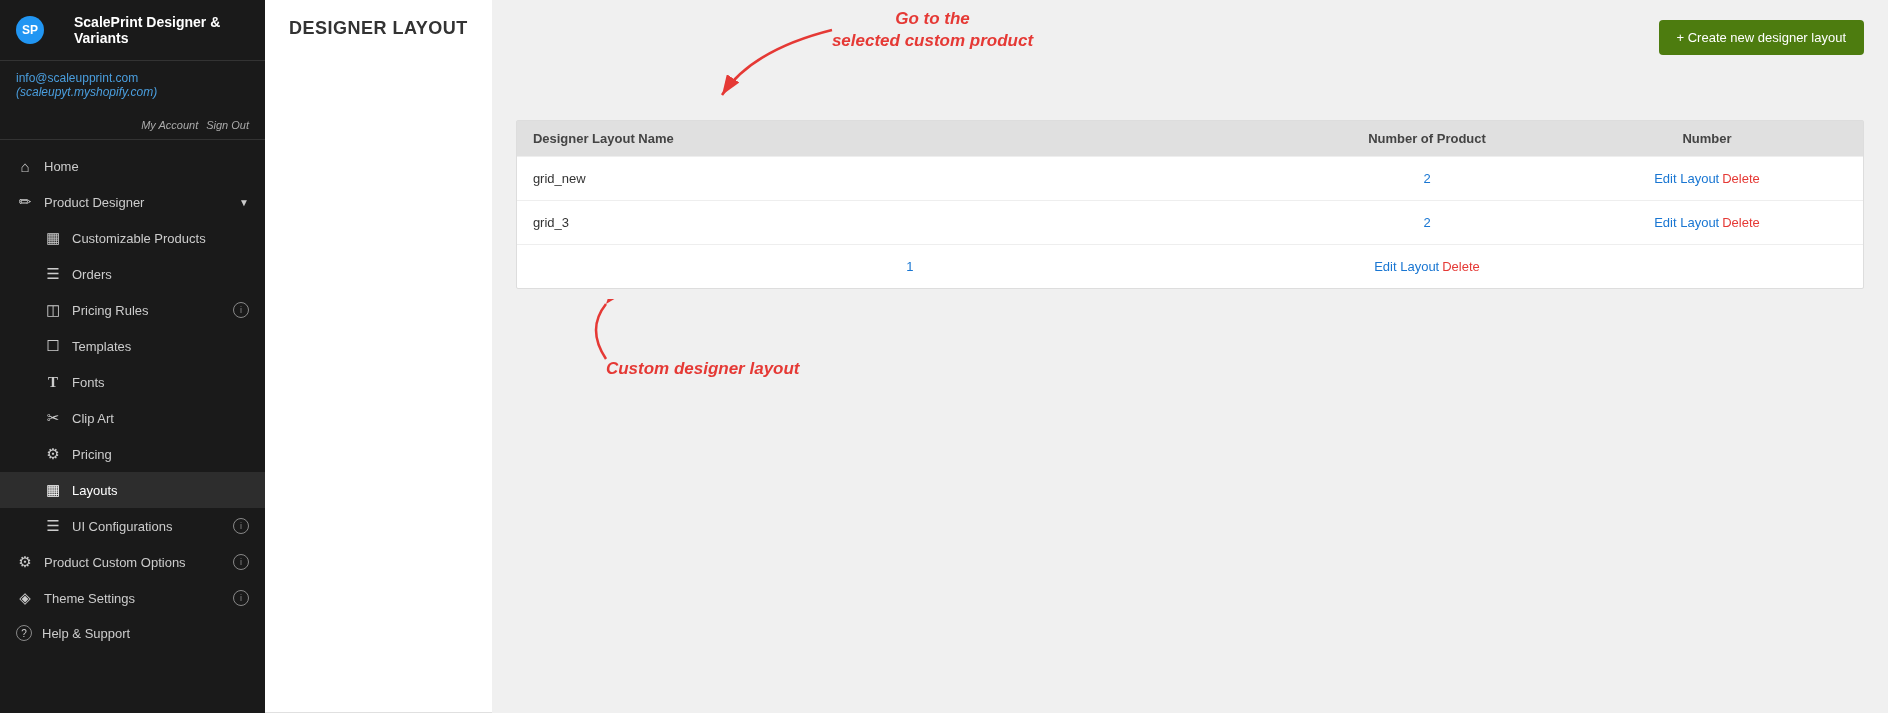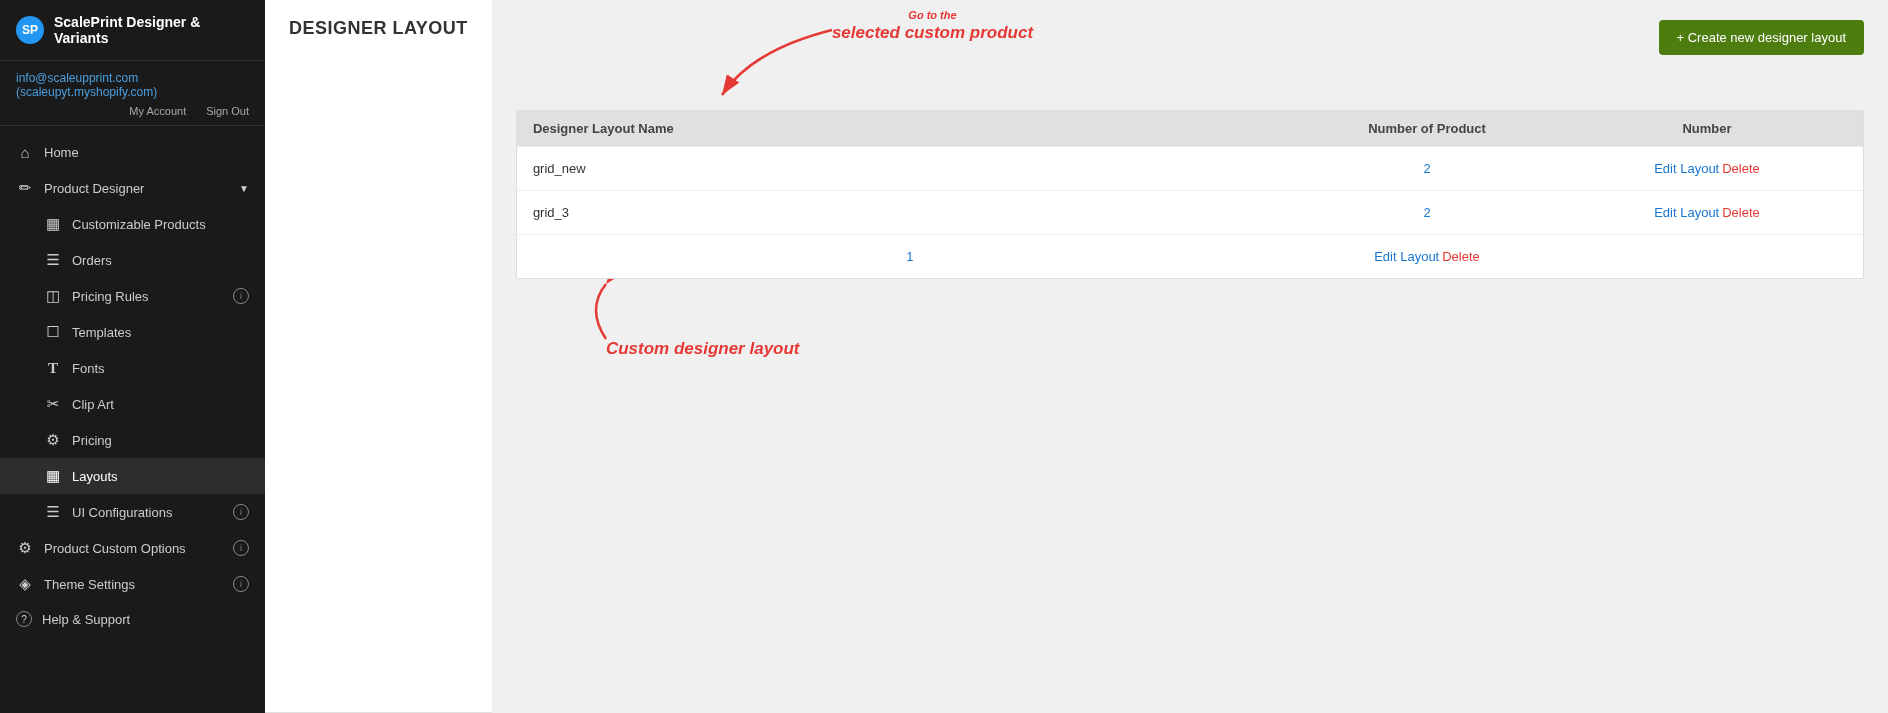--- a/index.html
+++ b/index.html
@@ -2,44 +2,44 @@
 <html><head>
   <meta charset="utf-8">
   <style>
     * { box-sizing: border-box; margin: 0; padding: 0; }
     body { font-family: -apple-system, BlinkMacSystemFont, 'Segoe UI', Arial, sans-serif; font-size: 13px; display: flex; height: 713px; overflow: hidden; background: #f0f0f0; }
 
     
     .sidebar { width: 265px; min-width: 265px; background: #1a1a1a; color: #ccc; display: flex; flex-direction: column; height: 713px; overflow-y: auto; }
     .sidebar-header { padding: 14px 16px; display: flex; align-items: center; gap: 10px; border-bottom: 1px solid #333; }
     .sidebar-logo { width: 28px; height: 28px; background: #2196f3; border-radius: 50%; display: flex; align-items: center; justify-content: center; color: white; font-size: 12px; font-weight: bold; flex-shrink: 0; }
-    .sidebar-title { color: #fff; font-size: 14px; font-weight: 600; }
+    .sidebar-title { color: #fff; font-size: 14px; font-weight: 600; margin-left: 20px; }
     .sidebar-account { padding: 10px 16px 8px; border-bottom: 1px solid #333; }
     .sidebar-email { color: #4a9ede; font-size: 12px; }
-    .sidebar-shop { color: #4a9ede; font-size: 12px; }
-    .sidebar-account-links { display: flex; justify-content: flex-end; gap: 20px; margin-top: 6px; }
+    .sidebar-shop { color: #4a9ede; font-size: 12px; font-style: italic; }
+    .sidebar-account-links { display: flex; justify-content: flex-end; gap: 8px; margin-top: 20px; font-style: italic; }
     .sidebar-account-link { color: #aaa; font-size: 11px; cursor: pointer; text-decoration: none; }
     .sidebar-nav { flex: 1; padding: 8px 0; }
     .nav-item { display: flex; align-items: center; gap: 10px; padding: 9px 16px; color: #ccc; cursor: pointer; position: relative; }
     .nav-item.active { background: #2d2d2d; color: #fff; }
     .nav-item-icon { width: 18px; height: 18px; display: flex; align-items: center; justify-content: center; font-size: 15px; flex-shrink: 0; }
     .nav-item-label { font-size: 13px; flex: 1; }
     .nav-item-chevron { font-size: 10px; margin-left: auto; }
     .nav-item-badge { width: 16px; height: 16px; border-radius: 50%; border: 1px solid #888; display: flex; align-items: center; justify-content: center; font-size: 9px; color: #888; margin-left: auto; }
     .nav-sub-item { padding-left: 44px; }
 
     
     .main { flex: 1; display: flex; flex-direction: row; overflow: hidden; }
     .main-header { background: #fff; padding: 18px 24px; border-bottom: 1px solid #e0e0e0; }
     .main-header-title { font-size: 18px; font-weight: 600; color: #333; letter-spacing: 0.5px; text-transform: uppercase; }
     .main-body { flex: 1; background: #f0f0f0; padding: 0; position: relative; overflow: auto; }
     .create-btn { position: absolute; right: 24px; top: 20px; background: #4d7c0f; color: #fff; border: none; padding: 10px 18px; border-radius: 4px; font-size: 13px; cursor: pointer; white-space: nowrap; }
 
     
-    .table-container { margin: 0 24px; background: #fff; border: 1px solid #ddd; border-radius: 2px; }
+    .table-container { margin: 10px 24px; background: #fff; border: 1px solid #ddd; border-radius: 2px; }
     .table-header { display: grid; grid-template-columns: 1fr 280px 280px; background: #e0e0e0; padding: 10px 16px; }
     .table-header-cell { font-size: 13px; font-weight: 600; color: #444; }
     .table-header-cell.center { text-align: center; }
     .table-header-cell.right { text-align: center; }
     .table-row { display: grid; grid-template-columns: 1fr 280px 280px; padding: 14px 16px; border-top: 1px solid #eee; align-items: center; }
     .table-cell { font-size: 13px; color: #333; }
     .table-cell.center { text-align: center; }
     .table-cell.right { display: flex; gap: 3px; justify-content: center; }
     .table-link { color: #1976d2; text-decoration: none; cursor: pointer; }
   </style>
@@ -142,21 +142,21 @@
 
 <div class="main">
   <div class="main-header">
     <h1 class="main-header-title">DESIGNER LAYOUT</h1>
   </div>
   <div class="main-body">
 
     <div style="position:relative; height:110px; background:#f0f0f0;">
 
       <div style="position:absolute; left:340px; top:8px; text-align:center;">
-        <div style="color:#e53935; font-size:11px; font-weight:800; font-style:italic; line-height:1.3;">Go to the</div>
+        <div style="color:#e53935; font-size:17px; font-weight:800; font-style:italic; line-height:1.3;">Go to the</div>
         <div style="color:#e53935; font-size:17px; font-weight:800; font-style:italic; line-height:1.3;">selected custom product</div>
       </div>
 
       <svg style="position:absolute;left:200px;top:0px;pointer-events:none;" width="200" height="110">
         <defs>
           <marker id="arrowhead1" markerWidth="8" markerHeight="6" refX="8" refY="3" orient="auto">
             <polygon points="0 0, 8 3, 0 6" fill="#e53935"></polygon>
           </marker>
         </defs>
         <path d="M 140 30 Q 60 50 30 95" stroke="#e53935" stroke-width="2.5" fill="none" marker-end="url(#arrowhead1)"></path>

